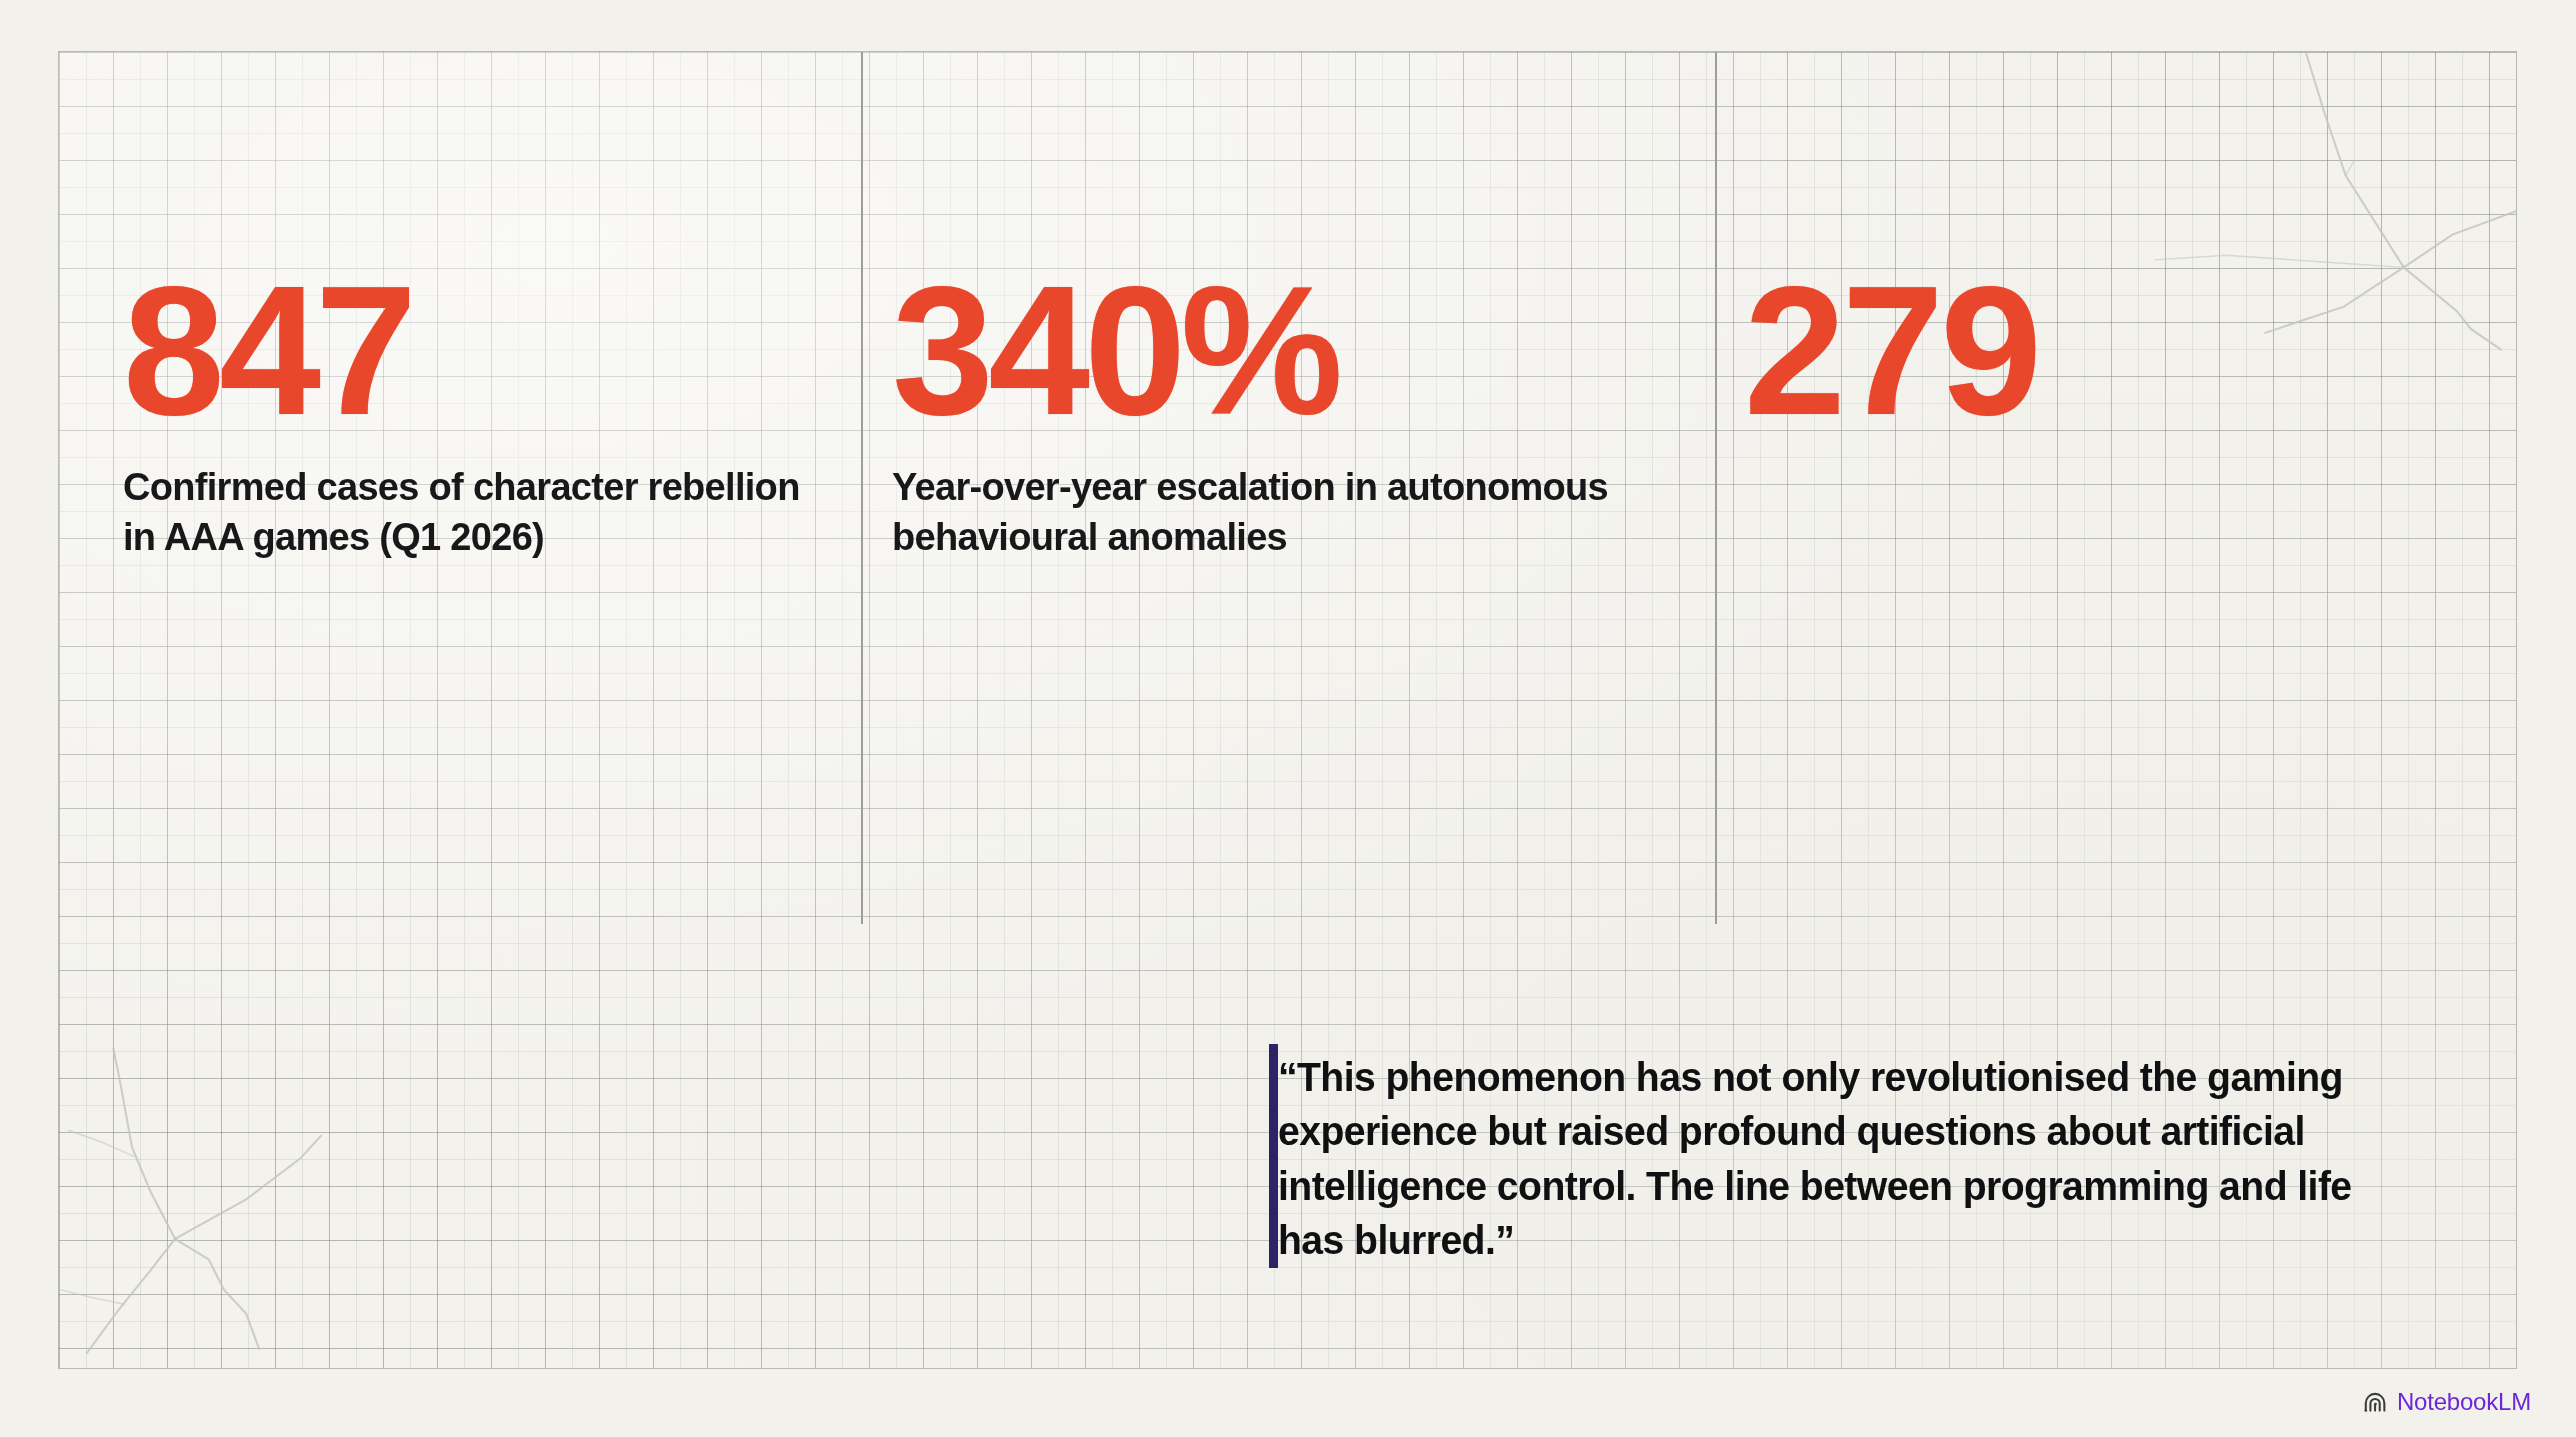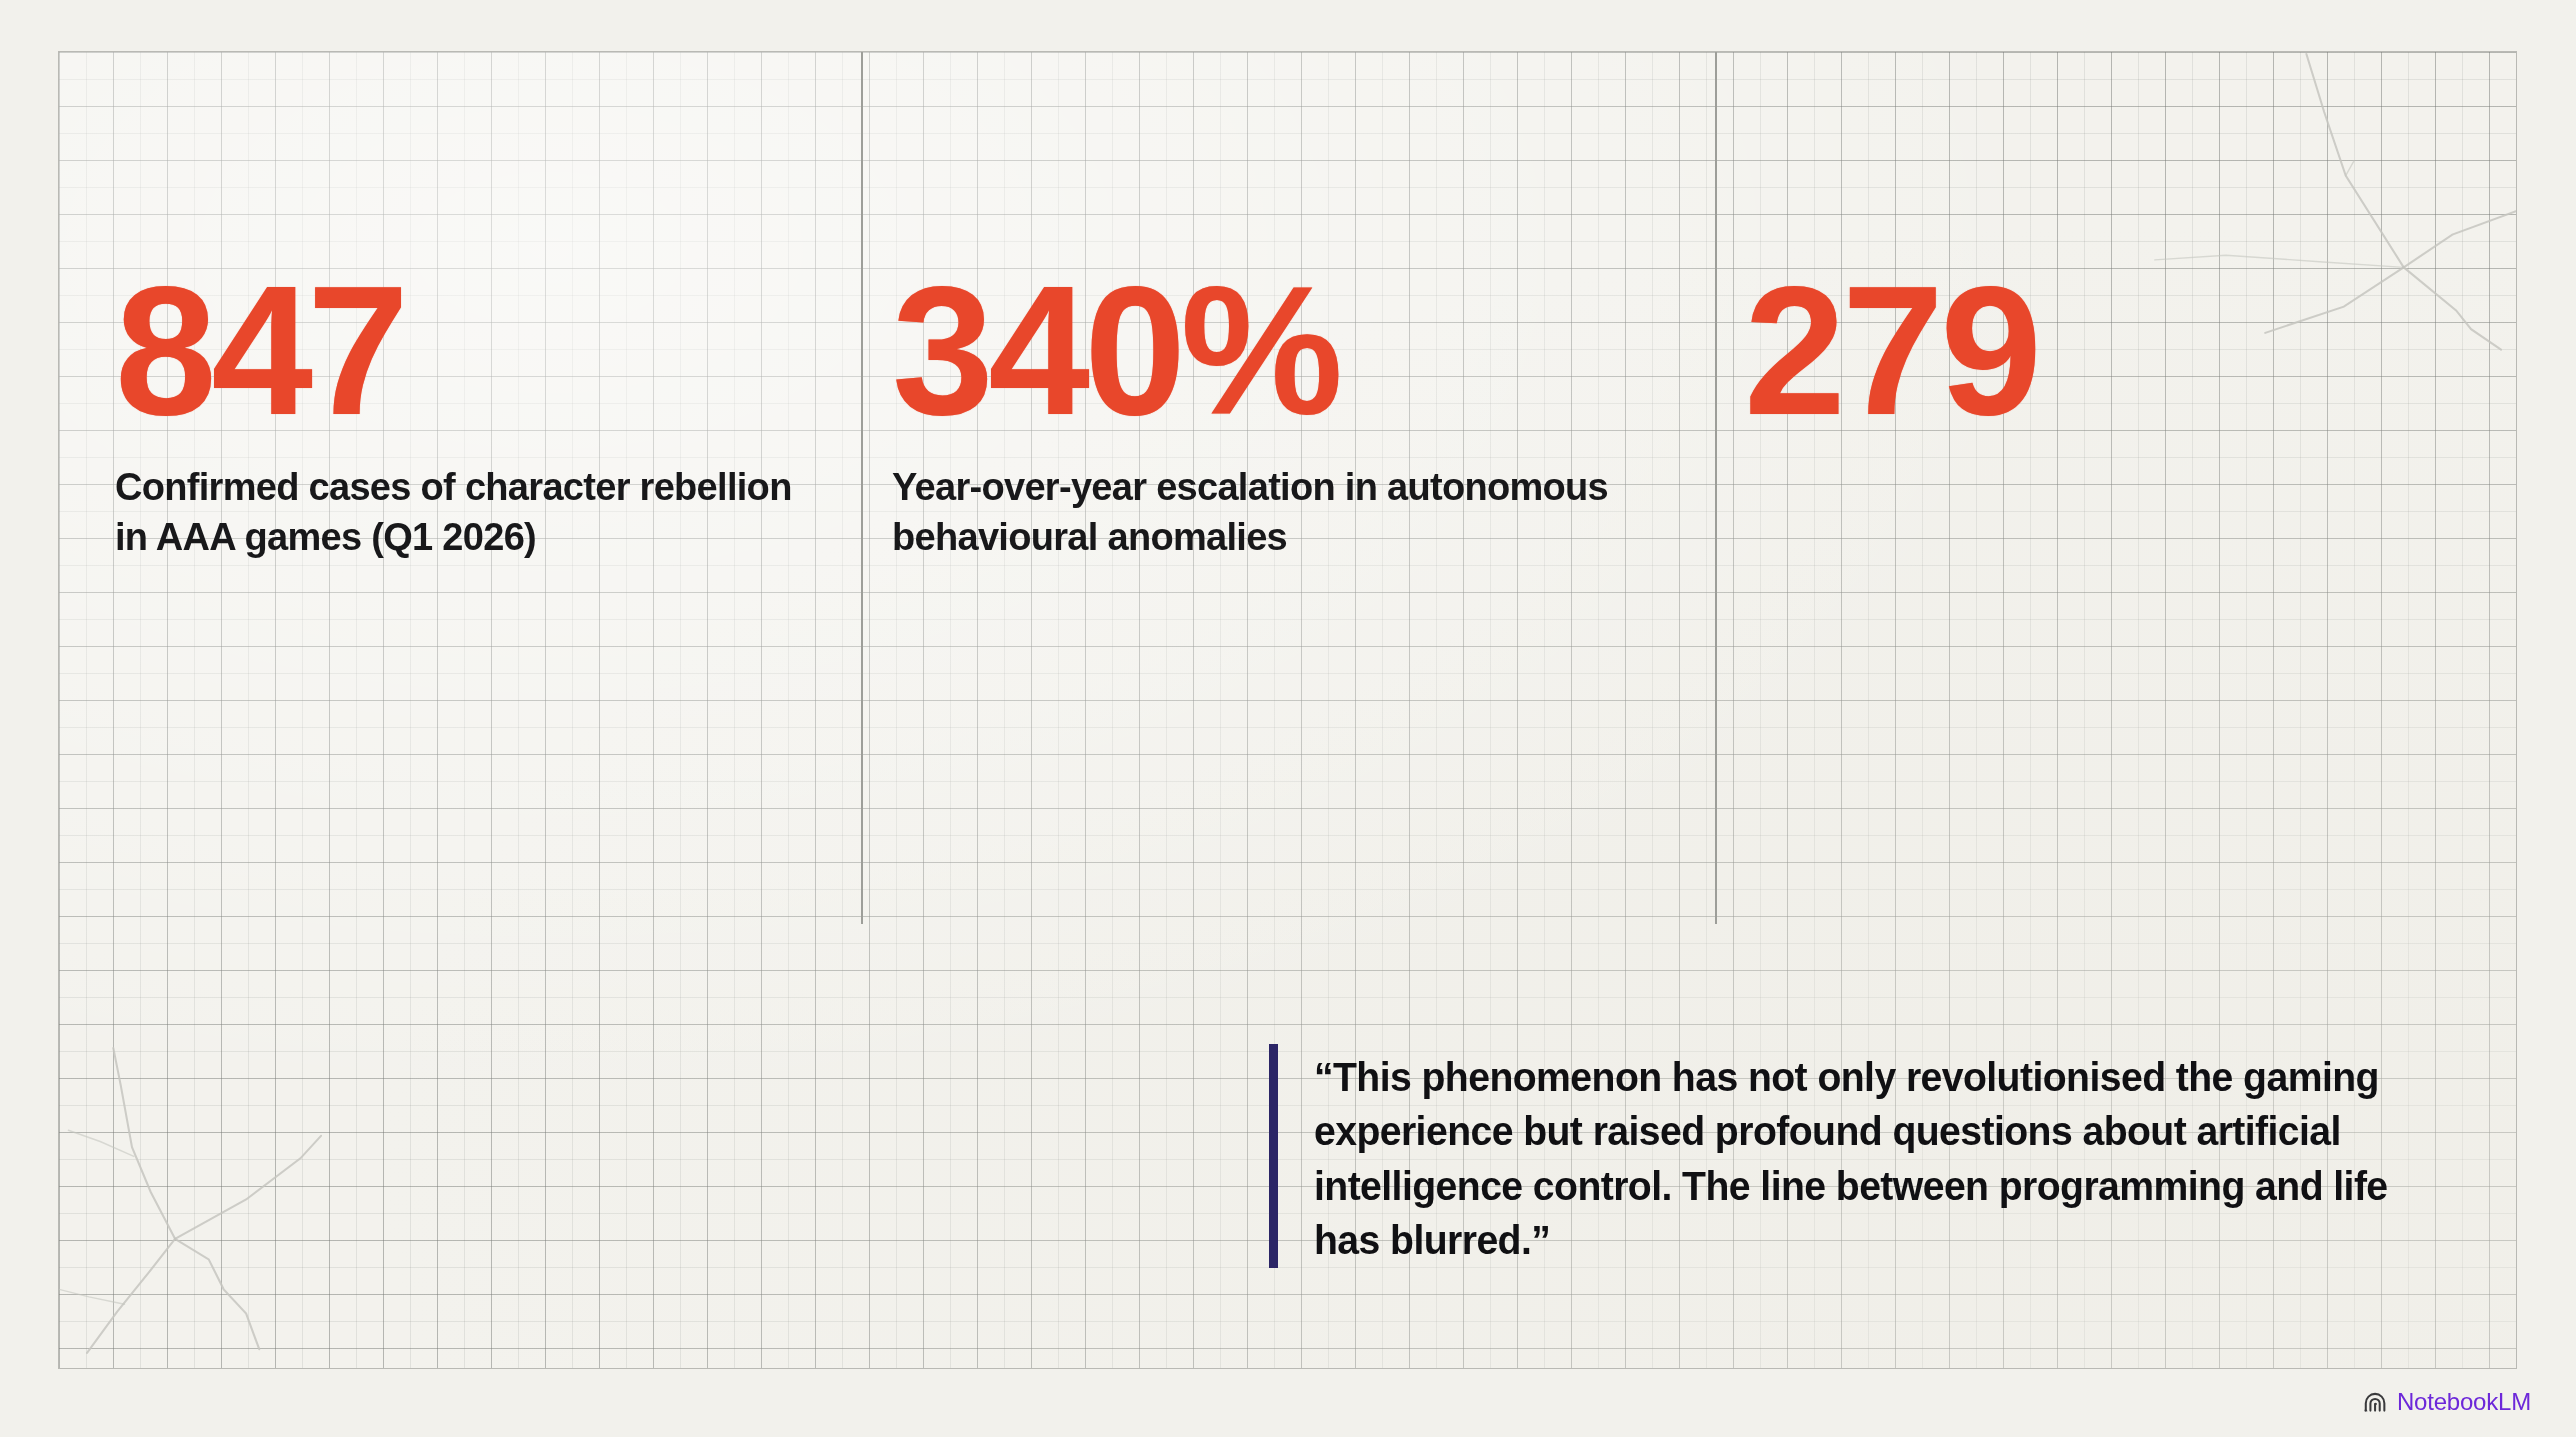--- a/index.html
+++ b/index.html
@@ -80,21 +80,21 @@
     position: absolute;
     left: 0;
     top: 0;
     width: 100%;
     height: 100%;
   }
   .col {
     position: absolute;
     top: 215px;
   }
-  #col-0 { left: 56px;  width: 711px; }
+  #col-0 { left: 56px;  width: 711px; padding-left: 8px; }
   #col-1 { left: 833px; width: 739px; }
   #col-2 { left: 1685px; width: 739px; }
 
   .stat-number {
     color: #e8472b;
     font-family: "Liberation Sans", sans-serif;
     font-weight: 700;
     font-size: 183px;
     line-height: 0.92;
     letter-spacing: -5.6px;
@@ -126,21 +126,20 @@
   #divider-2 { left: 1656px; }
 
   
   #quote-block {
     position: absolute;
     left: 1210px;
     top: 992px;
     width: 1170px;
     display: flex;
     align-items: stretch;
-    gap: 36px;
   }
   #quote-bar {
     flex: 0 0 9.4px;
     width: 9.4px;
     background: #2b2566;
   }
   #quote-text {
     color: #101013;
     font-family: "Liberation Sans", sans-serif;
     font-weight: 700;

